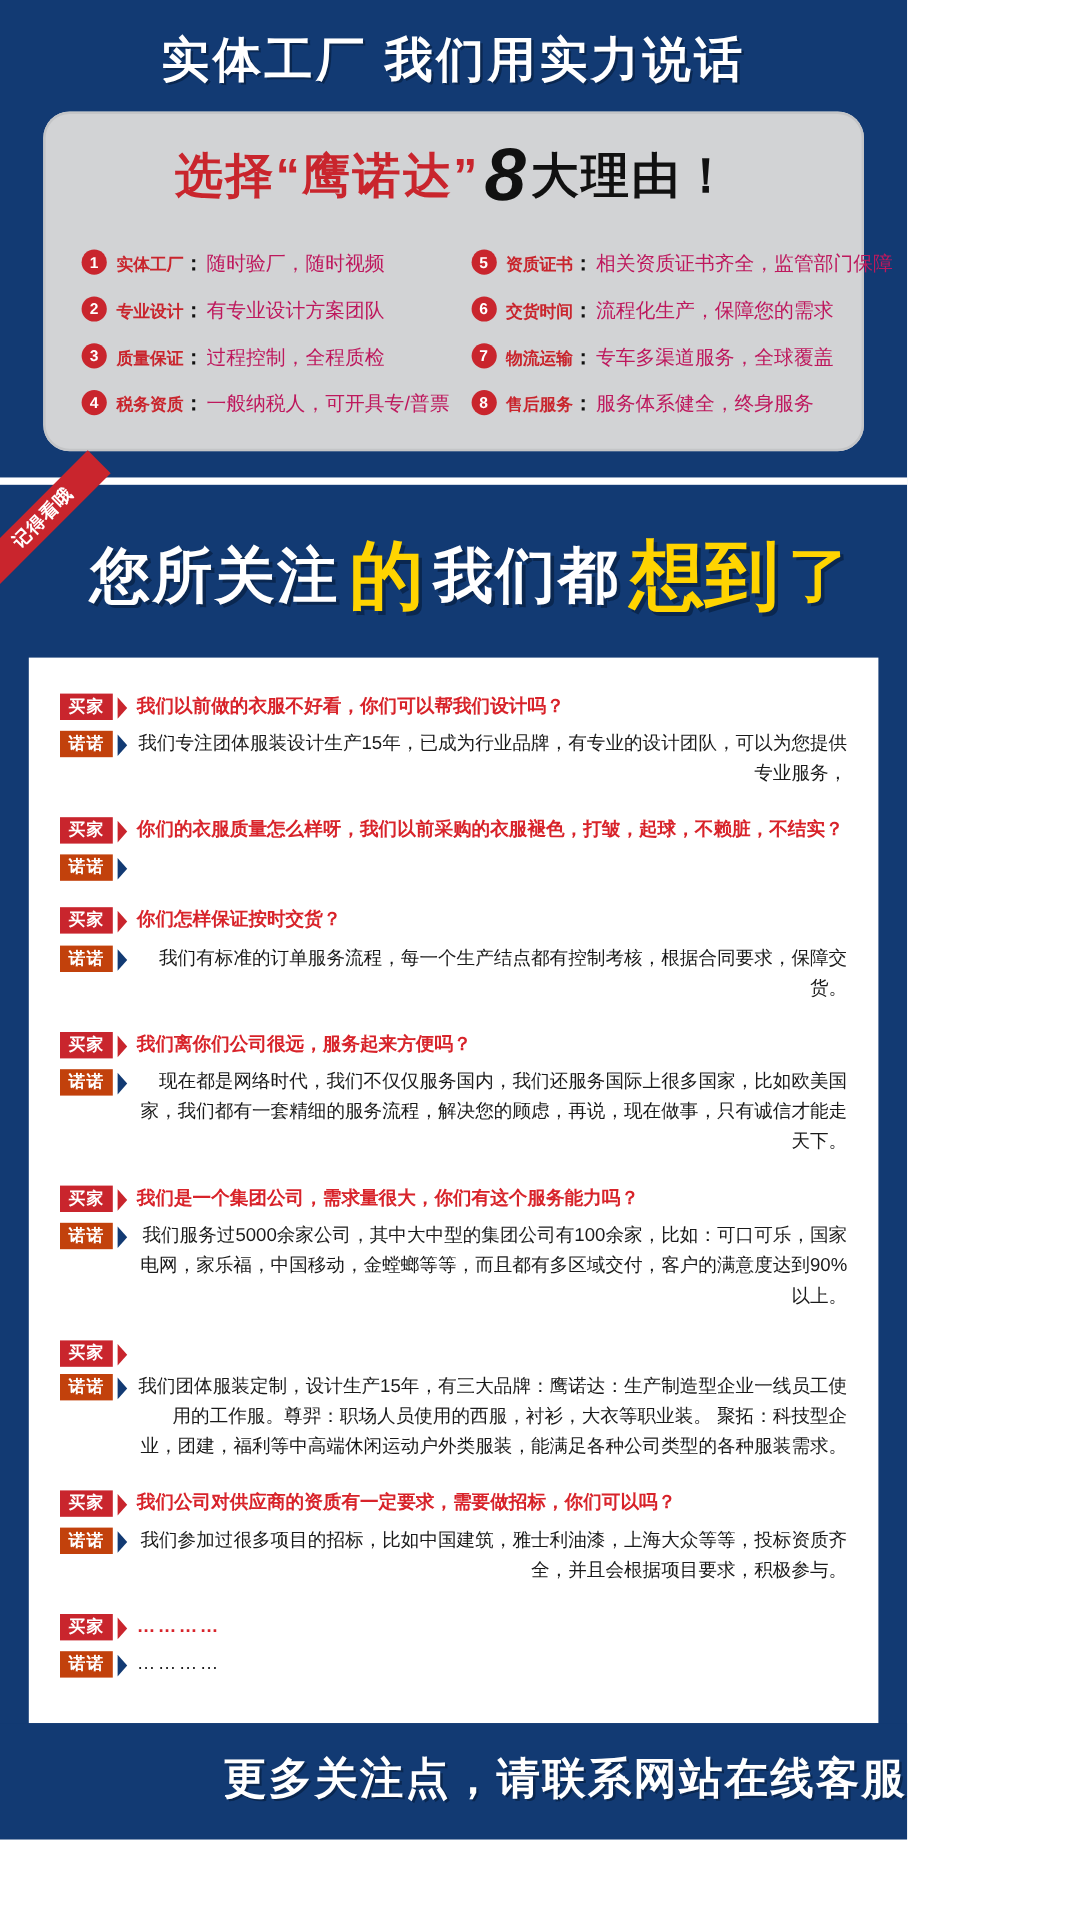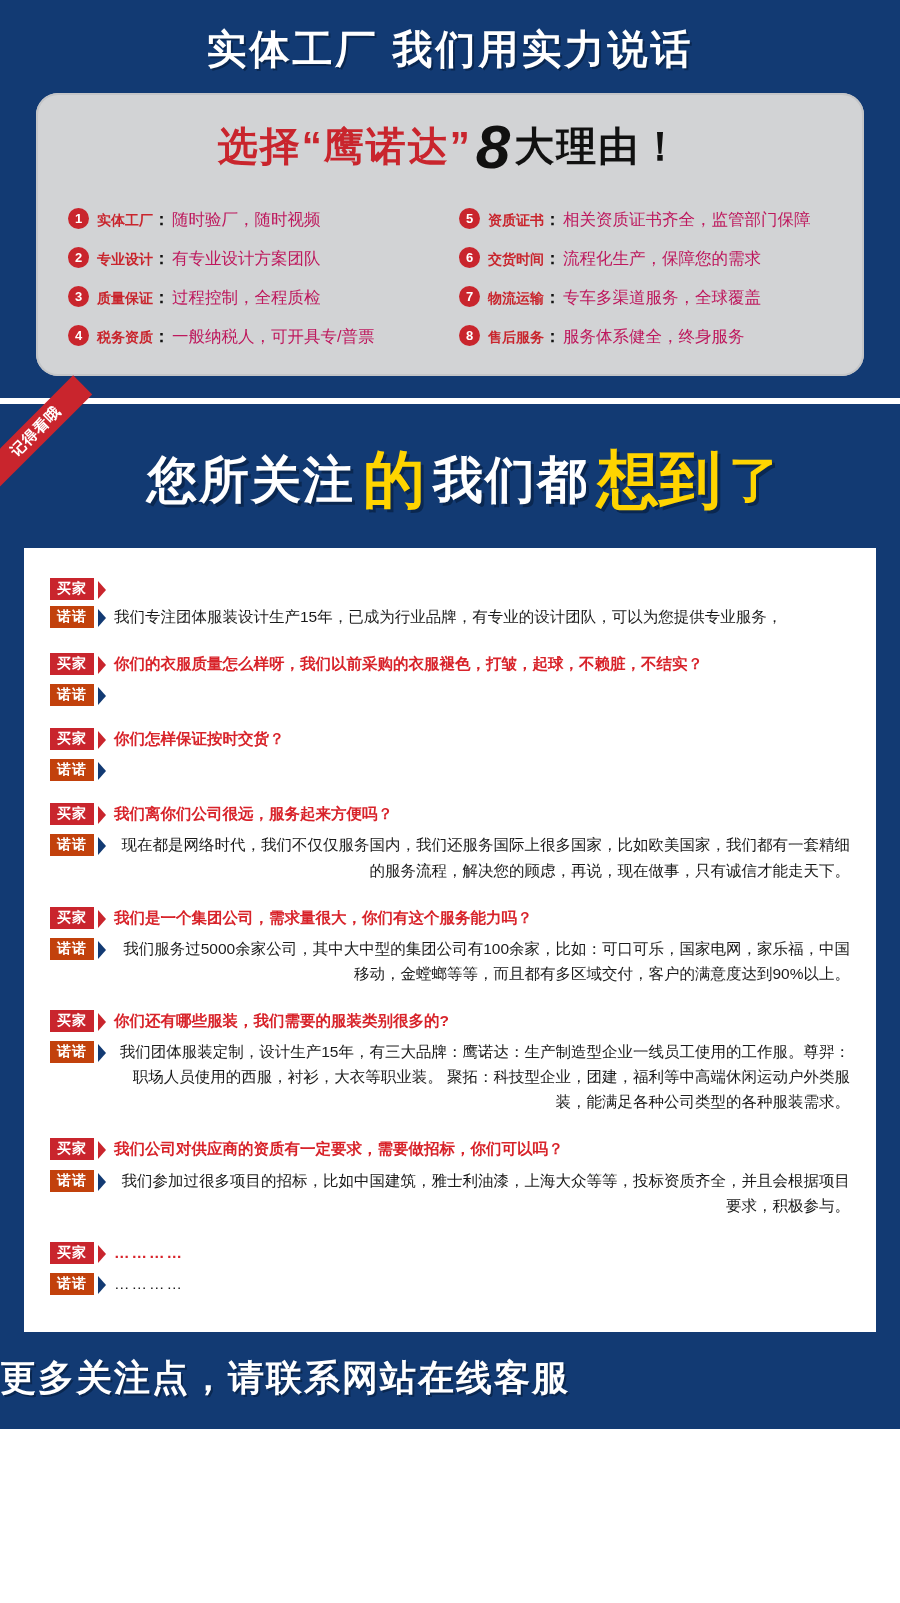--- a/index.html
+++ b/index.html
@@ -5,21 +5,21 @@
   html, body {
     margin: 0;
     padding: 0;
     background: #ffffff;
   }
   body {
     width: 900px;
     font-family: "Liberation Sans", sans-serif;
   }
   .page {
-    width: 900px;
+    width: 756px;
     position: relative;
     overflow: hidden;
   }
 
   
   .section-reasons {
     background: #123a73;
     padding: 14px 0 22px 0;
   }
   .banner-title {
@@ -188,21 +188,21 @@
     font-size: 15.5px;
     line-height: 1.62;
   }
   .q-text { color: #d8232a; font-weight: bold; }
   .a-text { color: #1a1a1a; }
   .dots { letter-spacing: 2px; }
 
   
   .footer-bar {
     background: #123a73;
-    text-align: left;
+    text-align: right;
     padding: 22px 0 26px 0;
   }
   .footer-bar .ft {
     color: #ffffff;
     font-size: 36px;
     font-weight: bold;
     letter-spacing: 2px;
     text-shadow: 2px 2px 0 #0a2750;
   }
 </style>
@@ -278,20 +278,21 @@
     <div class="faq-head">
       <span class="fh-w">您所关注</span><span class="fh-y">的</span><span class="fh-w">我们都</span><span class="fh-y">想到</span><span class="fh-y-small">了</span>
     </div>
 
     <div class="faq-card">
 
       <div class="qa-block">
         <div class="qa-row">
           <span class="tag tag-buyer">买家</span>
           <span class="tag-arrow arrow-red"></span>
+          <span class="qa-text q-text">我们以前做的衣服不好看，你们可以帮我们设计吗？</span>
         </div>
         <div class="qa-row">
           <span class="tag tag-ans">诺诺</span>
           <span class="tag-arrow arrow-blue"></span>
           <span class="qa-text a-text">我们专注团体服装设计生产15年，已成为行业品牌，有专业的设计团队，可以为您提供专业服务，</span>
         </div>
       </div>
 
       <div class="qa-block">
         <div class="qa-row">
@@ -307,20 +308,21 @@
 
       <div class="qa-block">
         <div class="qa-row">
           <span class="tag tag-buyer">买家</span>
           <span class="tag-arrow arrow-red"></span>
           <span class="qa-text q-text">你们怎样保证按时交货？</span>
         </div>
         <div class="qa-row">
           <span class="tag tag-ans">诺诺</span>
           <span class="tag-arrow arrow-blue"></span>
+          <span class="qa-text a-text">我们有标准的订单服务流程，每一个生产结点都有控制考核，根据合同要求，保障交货。</span>
         </div>
       </div>
 
       <div class="qa-block">
         <div class="qa-row">
           <span class="tag tag-buyer">买家</span>
           <span class="tag-arrow arrow-red"></span>
           <span class="qa-text q-text">我们离你们公司很远，服务起来方便吗？</span>
         </div>
         <div class="qa-row">
@@ -340,21 +342,20 @@
           <span class="tag tag-ans">诺诺</span>
           <span class="tag-arrow arrow-blue"></span>
           <span class="qa-text a-text">我们服务过5000余家公司，其中大中型的集团公司有100余家，比如：可口可乐，国家电网，家乐福，中国移动，金螳螂等等，而且都有多区域交付，客户的满意度达到90%以上。</span>
         </div>
       </div>
 
       <div class="qa-block">
         <div class="qa-row">
           <span class="tag tag-buyer">买家</span>
           <span class="tag-arrow arrow-red"></span>
-          <span class="qa-text q-text">你们还有哪些服装，我们需要的服装类别很多的?</span>
         </div>
         <div class="qa-row">
           <span class="tag tag-ans">诺诺</span>
           <span class="tag-arrow arrow-blue"></span>
           <span class="qa-text a-text">我们团体服装定制，设计生产15年，有三大品牌：鹰诺达：生产制造型企业一线员工使用的工作服。尊羿：职场人员使用的西服，衬衫，大衣等职业装。 聚拓：科技型企业，团建，福利等中高端休闲运动户外类服装，能满足各种公司类型的各种服装需求。</span>
         </div>
       </div>
 
       <div class="qa-block">
         <div class="qa-row">

